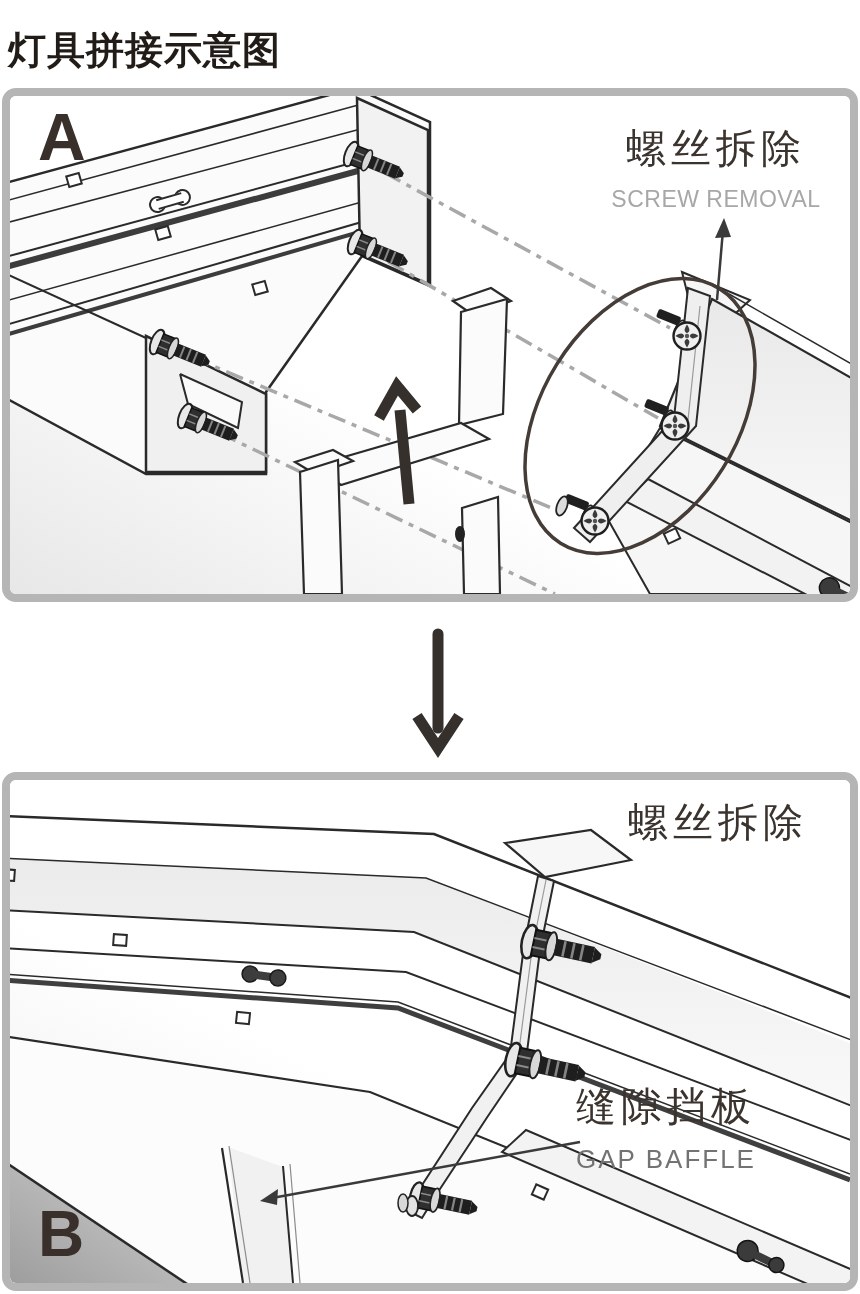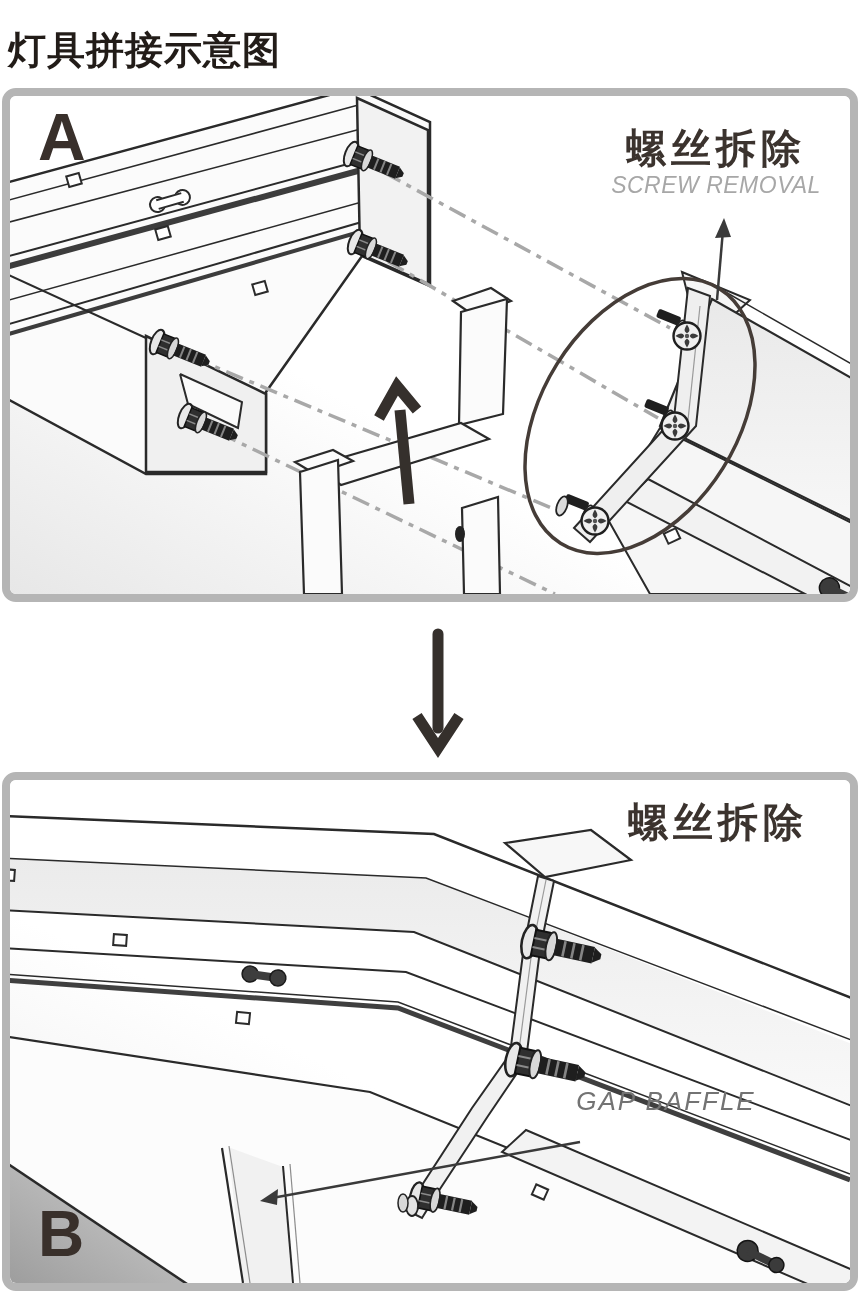--- a/index.html
+++ b/index.html
@@ -9,24 +9,24 @@
        color:#221c18;letter-spacing:1px;white-space:nowrap;}
   .panel{position:absolute;left:2px;width:840px;border:8px solid #b5b5b5;
        border-radius:14px;background:#fdfdfd;overflow:hidden;}
   .panel-a{top:88px;height:498px;}
   .panel-b{top:772px;height:503px;}
   .panel svg{display:block;}
   .letter{position:absolute;font-weight:800;color:#39302b;line-height:1;}
   .letter-a{left:38px;top:104px;font-size:66px;}
   .letter-b{left:38px;top:1202px;font-size:64px;}
   .callout{position:absolute;text-align:center;}
-  .callout .zh{font-size:40px;font-weight:700;color:#3b332e;letter-spacing:5px;
+  .callout .zh{font-size:40px;font-weight:400;color:#3b332e;letter-spacing:5px;
        line-height:1.1;white-space:nowrap;}
-  .callout .en{font-size:23px;color:#a7a7a7;letter-spacing:0.5px;margin-top:2px;
-       white-space:nowrap;font-style:italic;}
+  .callout .en{font-size:23px;color:#a7a7a7;letter-spacing:0.5px;margin-top:16px;
+       white-space:nowrap;}
   .callout-a{left:598px;top:126px;width:236px;}
   .callout-b1{left:598px;top:800px;width:240px;}
   .callout-b1 .en{font-size:20px;}
   .callout-b2{left:550px;top:1084px;width:232px;}
   .callout-b2 .en{font-size:26px;color:#737373;letter-spacing:2px;}
   .step-arrow{position:absolute;left:408px;top:628px;}
 </style>
 </head>
 <body>
 
@@ -254,14 +254,15 @@
 <div class="callout callout-a">
   <div class="zh">螺丝拆除</div>
   <div class="en">SCREW REMOVAL</div>
 </div>
 
 <div class="callout callout-b1">
   <div class="zh">螺丝拆除</div>
 </div>
 
 <div class="callout callout-b2">
+  <div class="zh">缝隙挡板</div>
   <div class="en">GAP BAFFLE</div>
 </div>
 
 </body></html>

